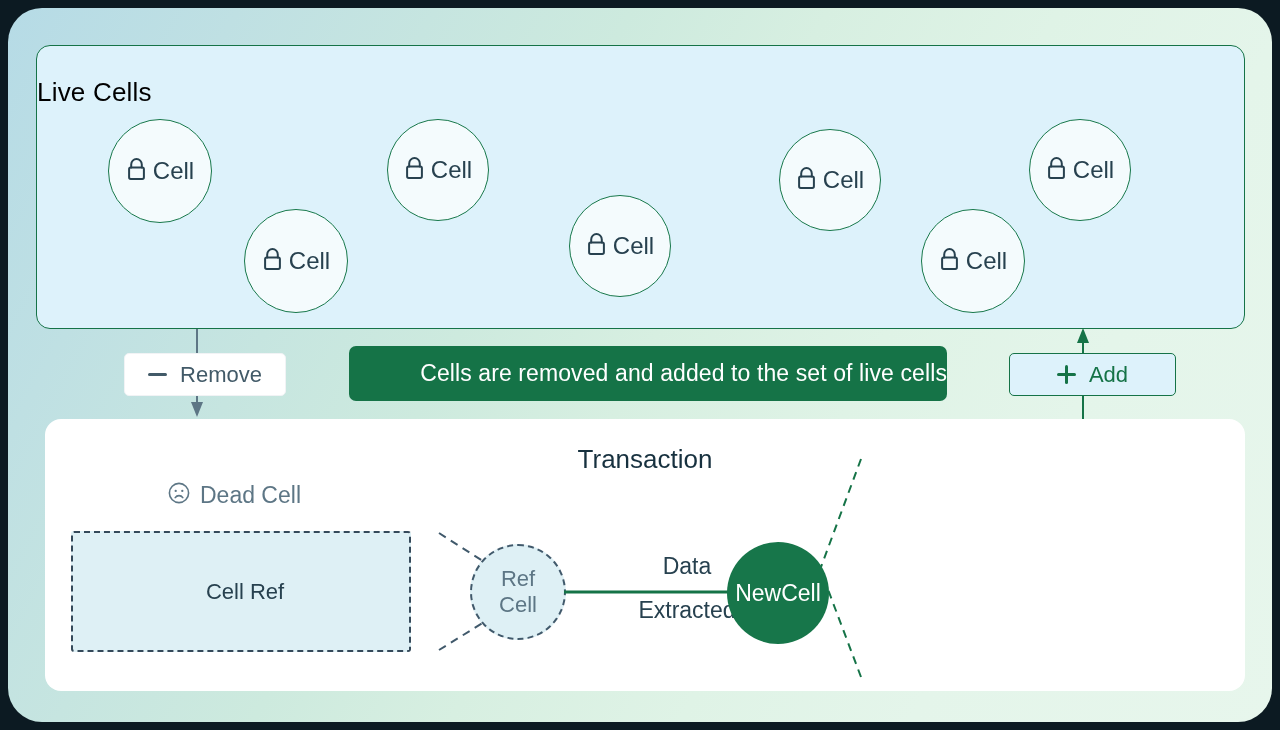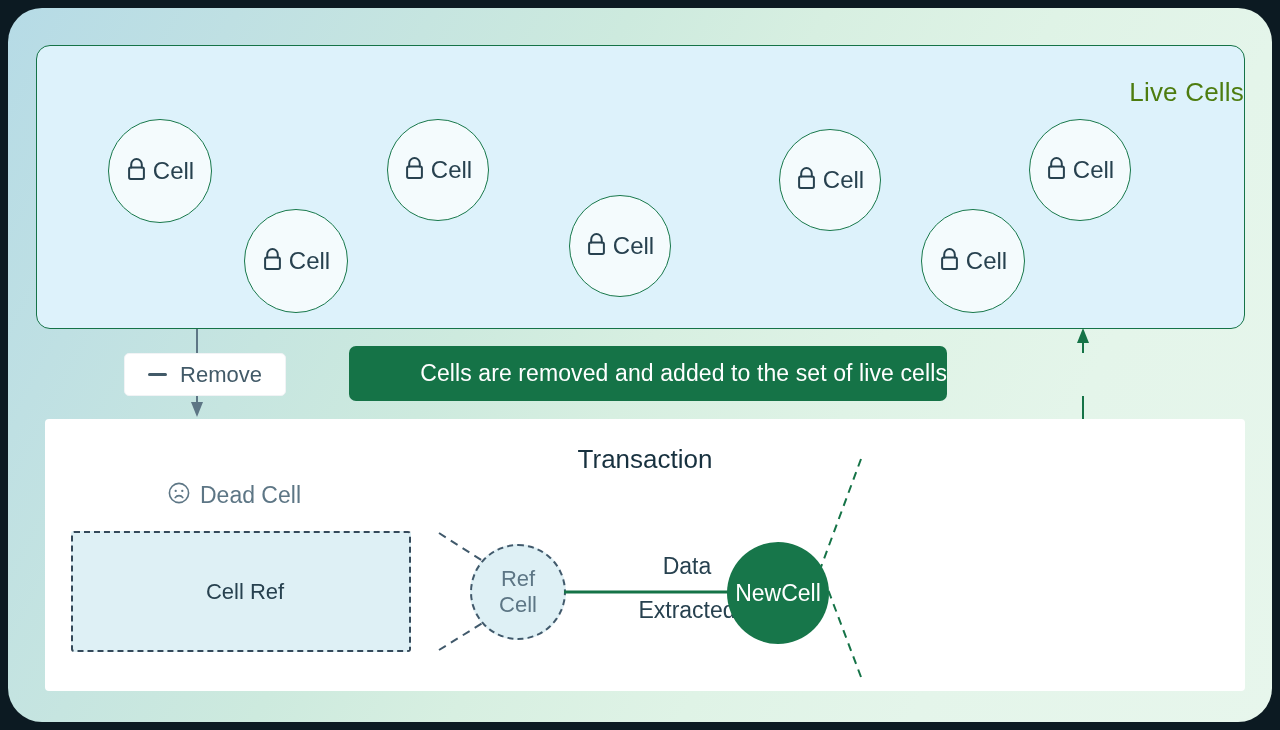--- a/index.html
+++ b/index.html
@@ -49,23 +49,23 @@
     border: 1.6px solid #157347;
     border-radius: 14px;
     background: #ddf2fb;
   }
 
   #live-cells-title {
     position: absolute;
     left: 0;
     top: 31px;
     width: 100%;
-    text-align: right;
+    text-align: left;
     font-size: 26px;
-    color: #4d7c0f;
+    color: #000000;
     letter-spacing: .2px;
   }
 
   
   .cell-bubble {
     position: absolute;
     border: 1.6px solid #17784b;
     border-radius: 50%;
     background: #f4fbfd;
     display: flex;
@@ -168,21 +168,21 @@
   }
 
   
   #transaction-panel {
     position: absolute;
     left: 37px;
     top: 411px;
     width: 1200px;
     height: 272px;
     background: #ffffff;
-    border-radius: 4px;
+    border-radius: 16px;
   }
 
   #transaction-title {
     position: absolute;
     left: 0;
     top: 25px;
     width: 100%;
     text-align: center;
     font-size: 26px;
     color: #17313f;
@@ -411,20 +411,24 @@
 
     <div id="remove-button">
       <span class="minus-glyph"></span>
       <span class="btn-label">Remove</span>
     </div>
 
     <div id="flow-banner">
       <span class="banner-text">Cells are removed and added to the set of live cells</span>
     </div>
 
+    <div id="add-button">
+      <span class="plus-glyph"></span>
+      <span class="btn-label">Add</span>
+    </div>
 
     <div id="transaction-panel">
       <div id="transaction-title">Transaction</div>
 
       <div id="dead-cell-legend">
         <span>
           <svg width="24" height="24" viewBox="0 0 24 24" fill="none">
             <circle cx="12" cy="12" r="9.6" stroke="#5d7685" stroke-width="1.6"></circle>
             <circle cx="8.7" cy="9.9" r="1.15" fill="#5d7685"></circle>
             <circle cx="15.3" cy="9.9" r="1.15" fill="#5d7685"></circle>

